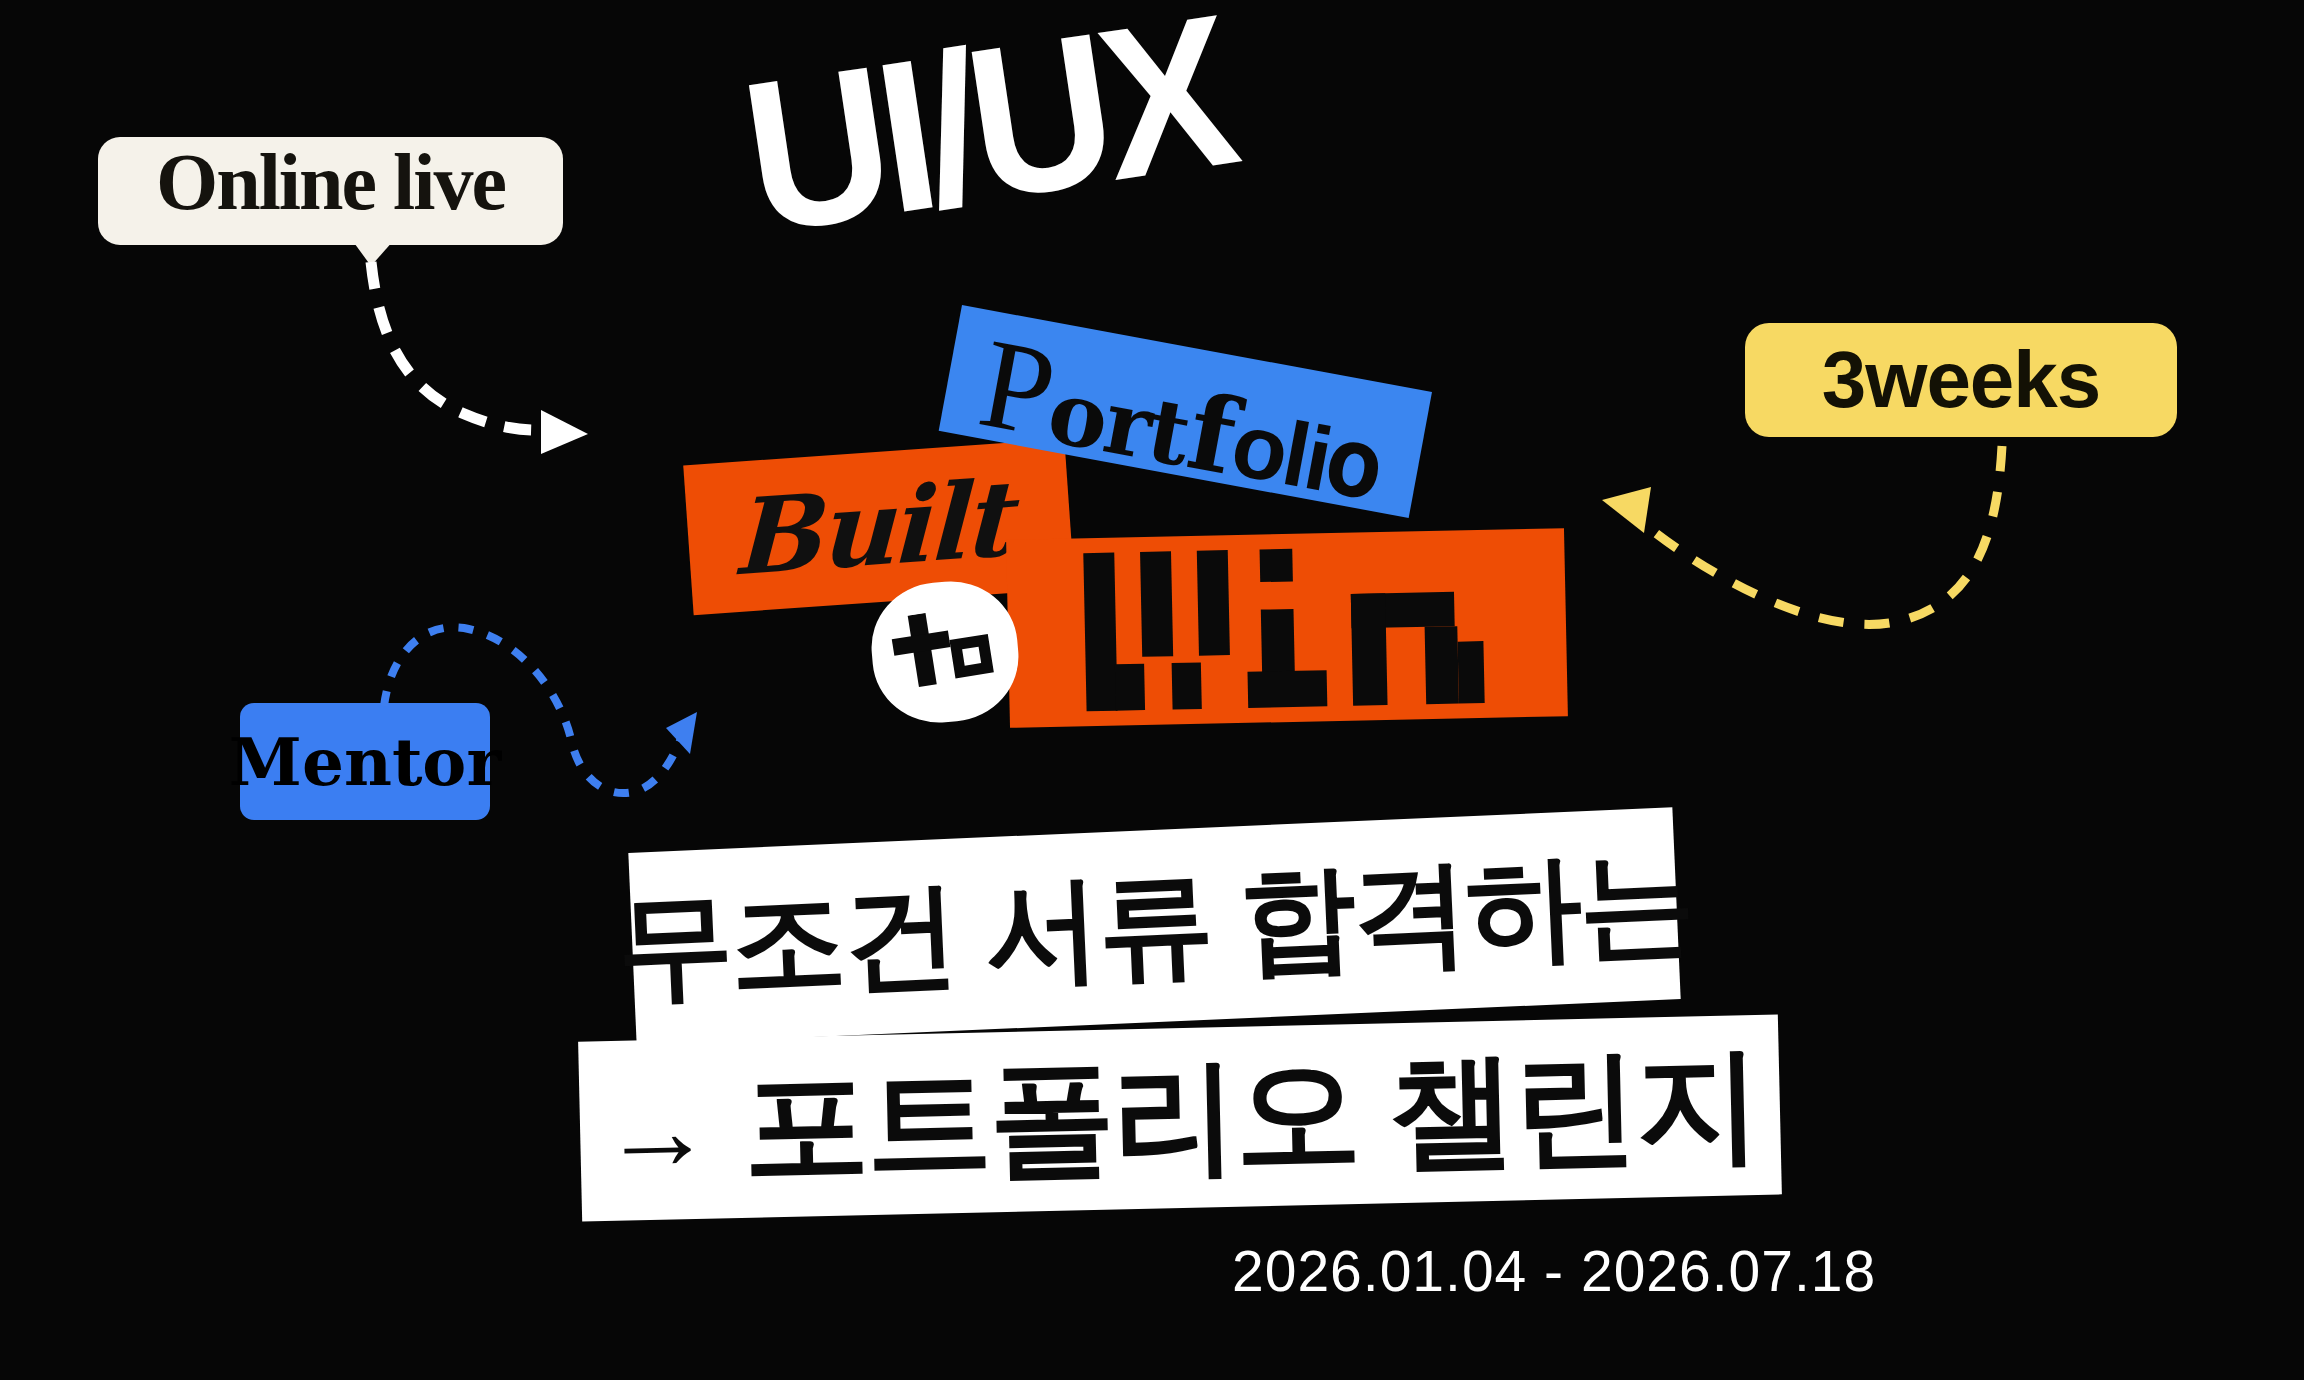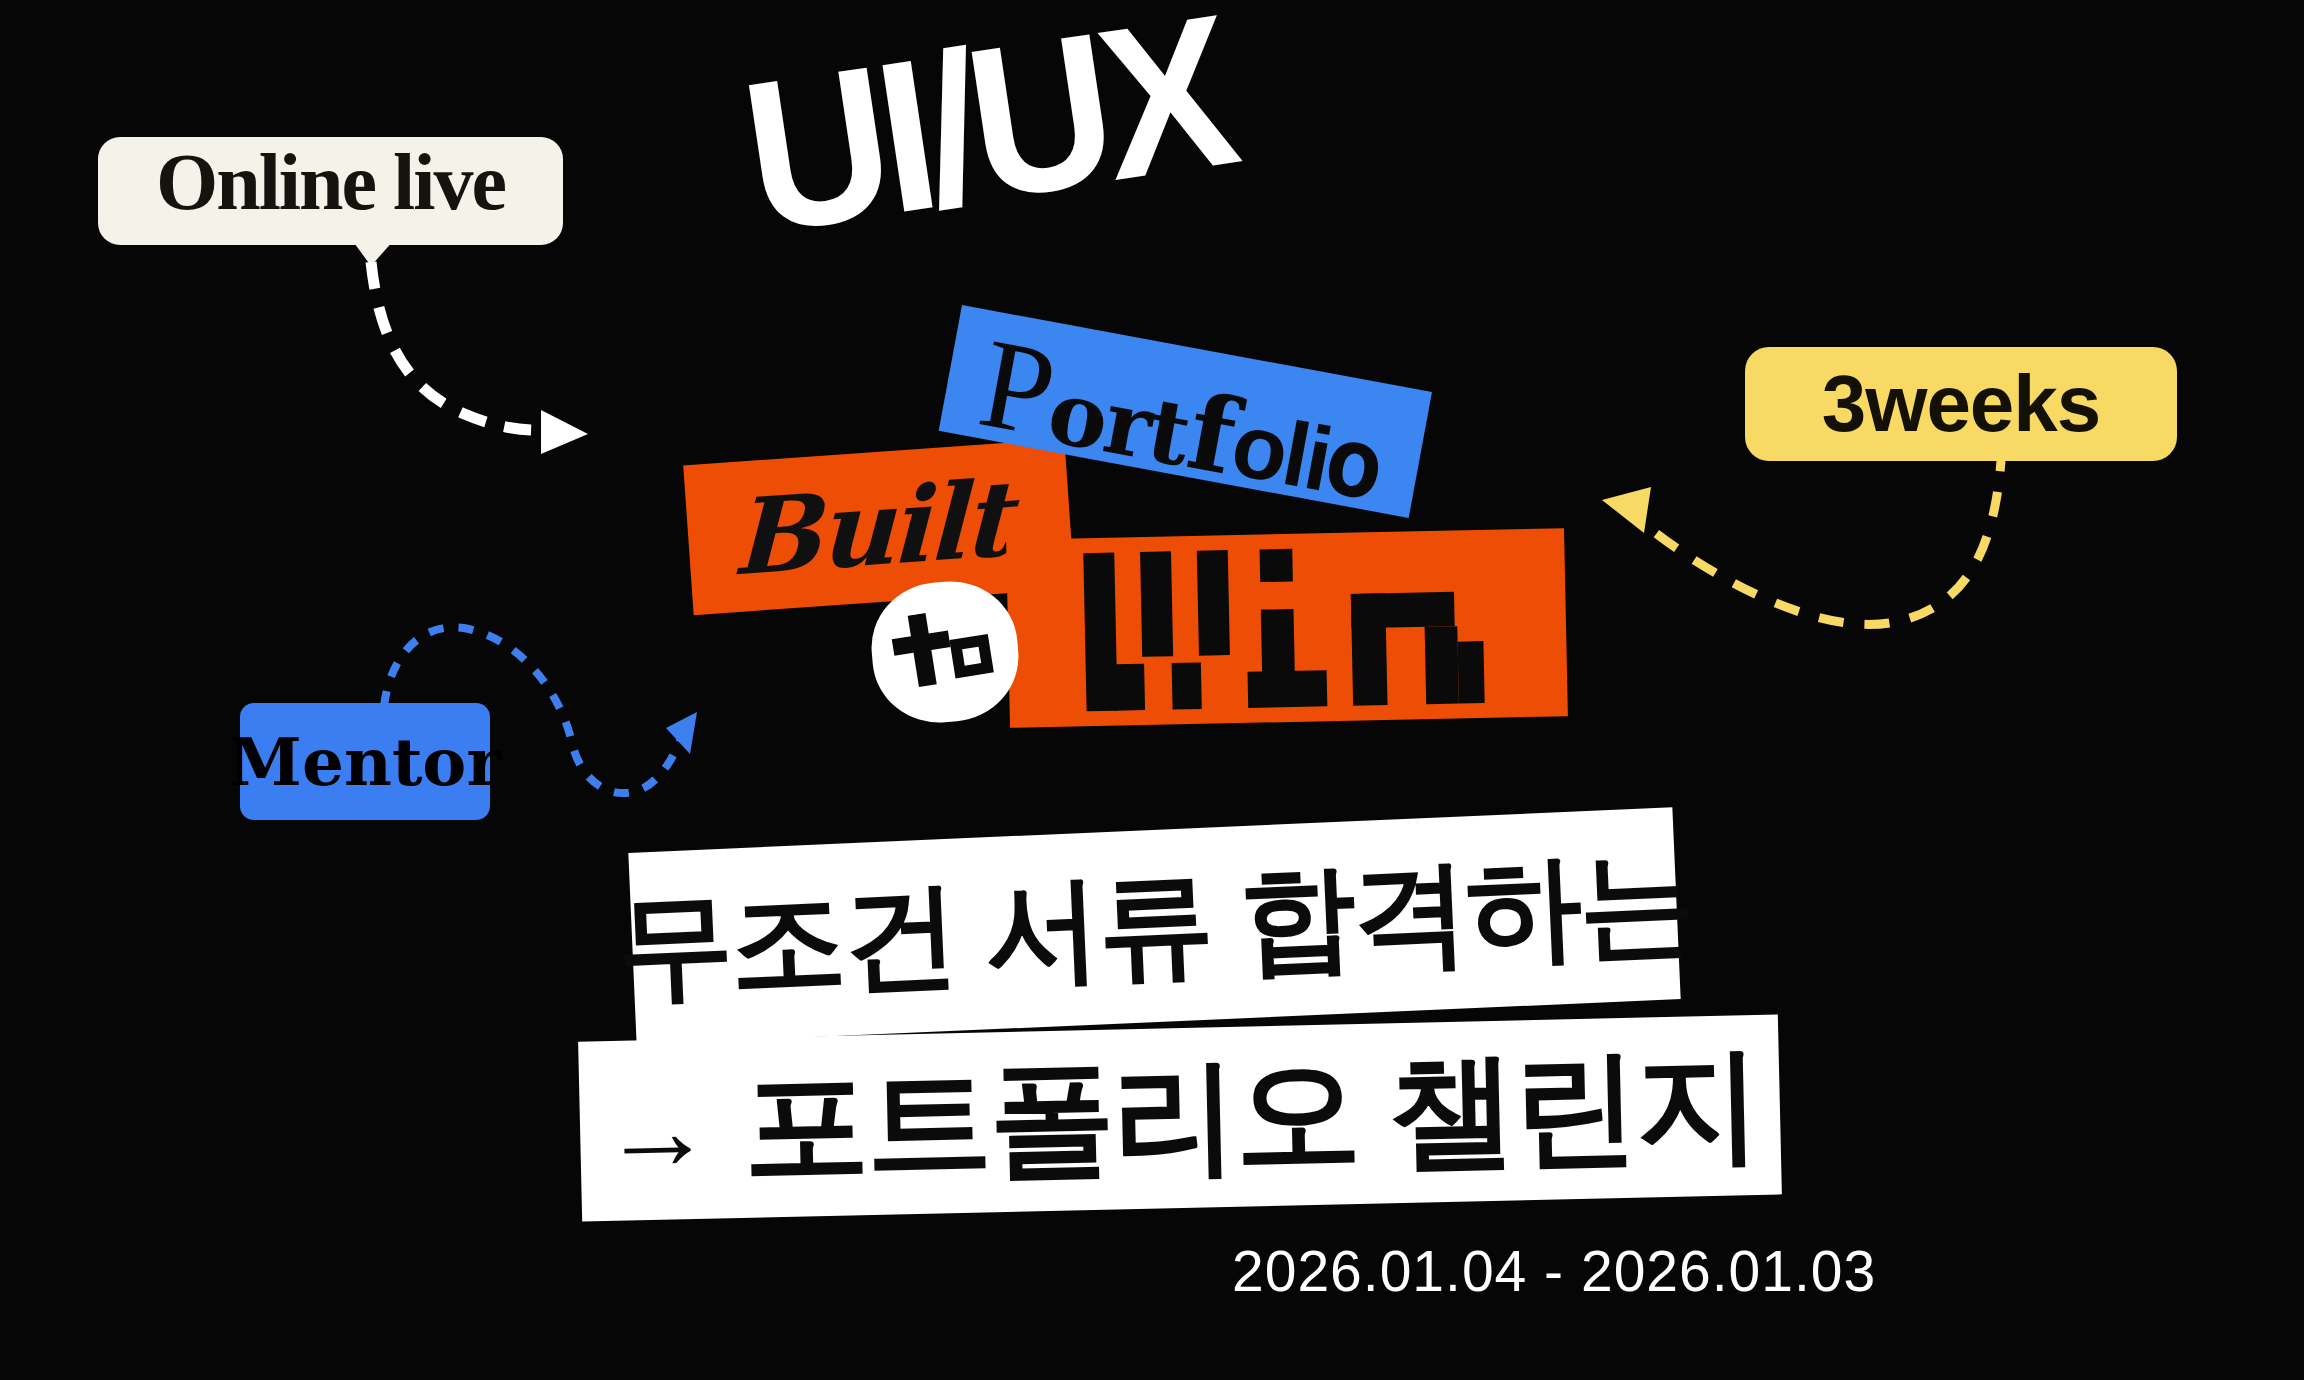--- a/index.html
+++ b/index.html
@@ -41,21 +41,21 @@
   .win svg{position:absolute;left:44px;top:8px;}
 
   
   .toblob{position:absolute;left:872px;top:582px;width:146px;height:140px;background:#FFFFFF;
           border-radius:46%;transform:rotate(-5deg);z-index:5;
           display:flex;align-items:center;justify-content:center;}
   .toblob svg{transform:rotate(-4deg);}
 
   
   .badge-weeks{position:absolute;left:1745px;top:323px;width:432px;height:114px;background:#F7D963;
-               border-radius:24px;display:flex;align-items:center;justify-content:center;margin-top:24px;}
+               border-radius:24px;display:flex;align-items:center;justify-content:center;}
   .badge-weeks .txt{font-weight:600;font-size:80px;color:#131105;letter-spacing:-1px;}
 
   
   .badge-mentor{position:absolute;left:240px;top:703px;width:250px;height:117px;background:#3B7EF2;
                 border-radius:14px;display:flex;align-items:center;justify-content:center;}
   .badge-mentor .txt{font-family:"DejaVu Serif", serif;font-weight:700;font-size:66px;color:#000000;}
 
   
   .kbox{position:absolute;background:#FFFFFF;display:flex;align-items:center;justify-content:center;
         white-space:nowrap;color:#0B0B0B;}
@@ -141,21 +141,21 @@
 
   <div class="kbox kbox1">
     <span class="txt">무조건 서류 합격하는</span>
   </div>
 
   <div class="kbox kbox2">
     <span class="arrow">→</span>
     <span class="txt">포트폴리오 챌린지</span>
   </div>
 
-  <div class="date">2026.01.04 - 2026.01.03</div>
+  <div class="date">2026.01.04 - 2026.07.18</div>
 
   <svg class="overlay" width="2304" height="1380" viewBox="0 0 2304 1380">
 
     <polygon points="352,240 394,240 371,266" fill="#F5F2EA"></polygon>
 
     <g>
       <path d="M 371 262 C 378 328, 400 386, 462 413 C 492 426, 516 430, 536 430" fill="none" stroke="#FFFFFF" stroke-width="11" stroke-dasharray="27 19"></path>
       <polygon points="588,434 541,410 541,454" fill="#FFFFFF"></polygon>
     </g>
 

